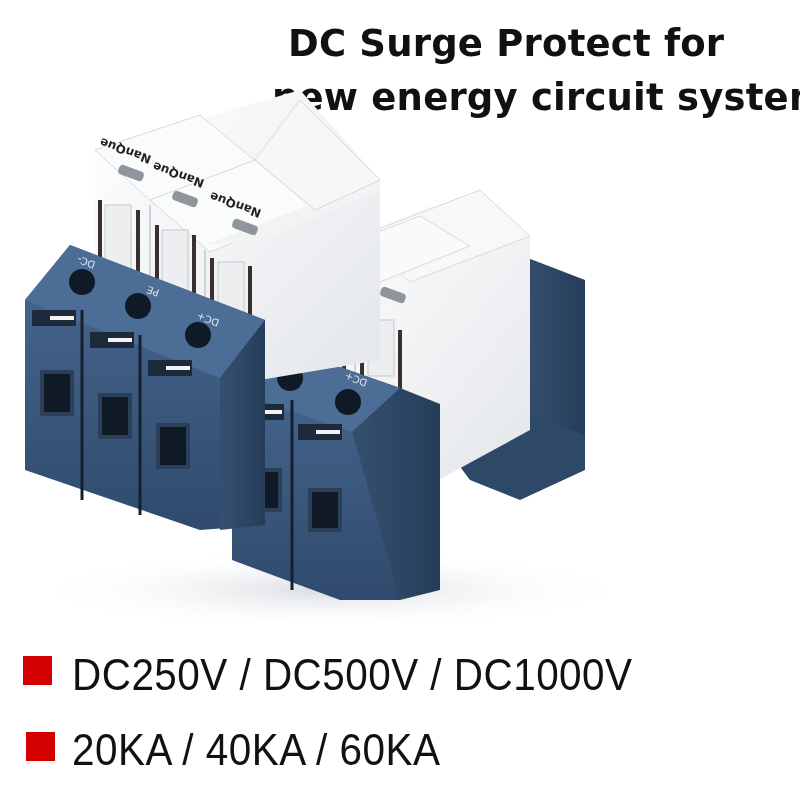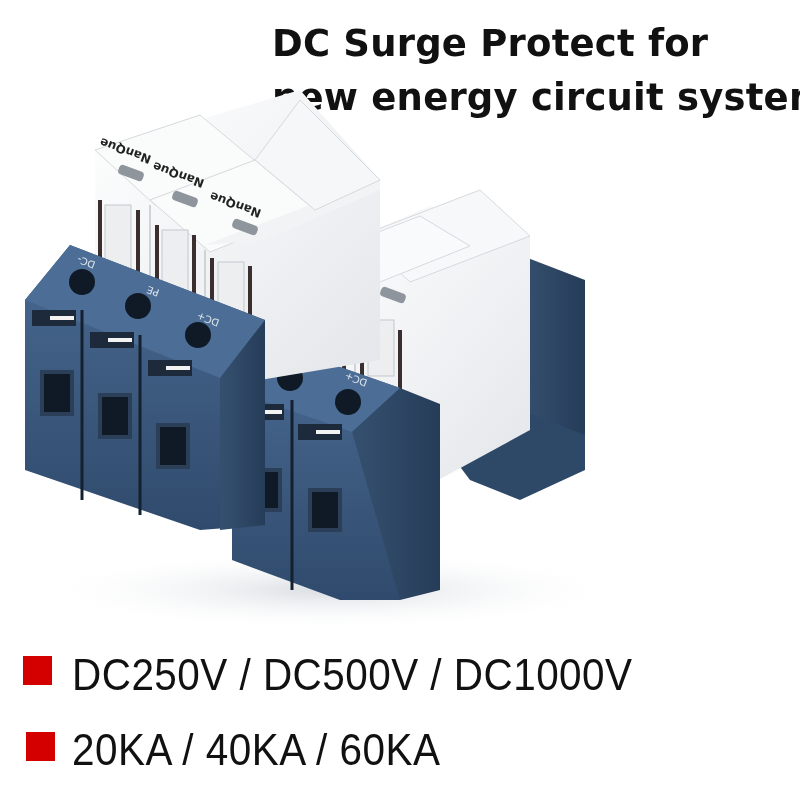--- a/index.html
+++ b/index.html
@@ -1,18 +1,18 @@
 <!DOCTYPE html>
 <html><head>
 <meta charset="utf-8">
 <style>
   html, body { margin:0; padding:0; }
   body { width:800px; height:800px; background:#ffffff; position:relative; overflow:hidden; font-family:"DejaVu Sans", sans-serif; }
   .title { position:absolute; left:272px; font-weight:bold; color:#111; font-size:37px; letter-spacing:0.2px; white-space:nowrap; font-family:"DejaVu Sans", sans-serif; }
-  .title.l1 { top:22px; }
+  .title.l1 { top:22px;margin-left:16px; }
   .title.l2 { top:76px; }
   .spec { position:absolute; left:72px; font-size:44px; color:#111; font-family:"Liberation Sans", sans-serif; font-weight:normal; letter-spacing:0.5px; transform:scaleX(0.92); transform-origin:left center; white-space:nowrap; }
   .spec.s1 { top:650px; }
   .spec.s2 { top:725px; }
   .bullet { position:absolute; width:29px; height:29px; }
   .bullet.b1 { left:23px; top:656px; }
   .bullet.b2 { left:26px; top:732px; }
   svg.product { position:absolute; left:0; top:0; }
 </style>
 </head>

